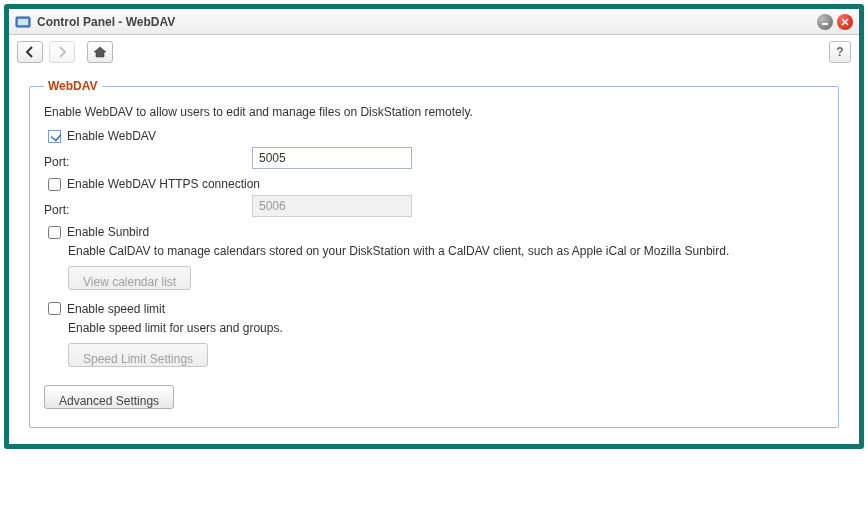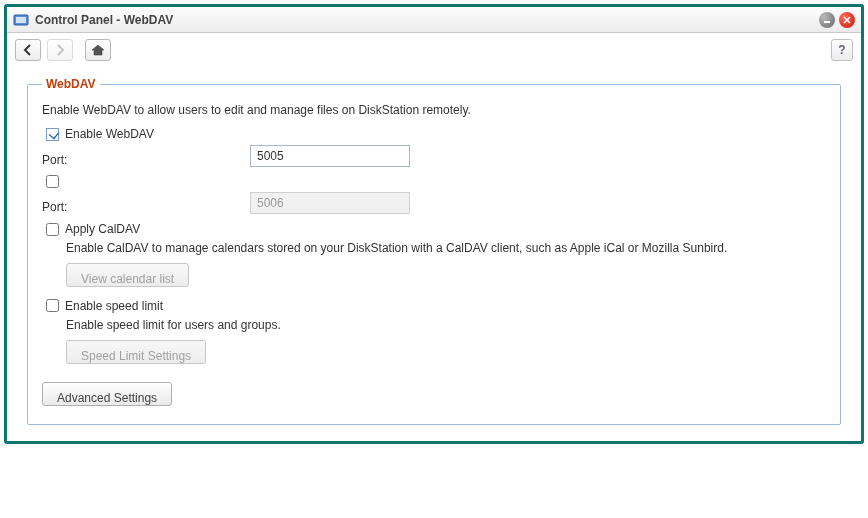--- a/index.html
+++ b/index.html
@@ -6,21 +6,21 @@
   body {
     margin: 0;
     padding: 4px;
     font-family: Verdana, Arial, sans-serif;
     font-size: 12px;
     background: #fff;
     color: #333;
   }
   .window {
     width: 860px;
-    border: 3px solid #0f766e;
+    border: 5px solid #0f766e;
     border-radius: 3px;
     background: #fff;
   }
   .titlebar {
     display: flex;
     align-items: center;
     height: 26px;
     padding: 0 6px;
     background: linear-gradient(#fdfdfd, #ececec);
     border-bottom: 1px solid #c8c8c8;
@@ -218,29 +218,30 @@
         <input type="checkbox" class="checked-box" checked="" style="">
         <span>Enable WebDAV</span>
       </div>
       <div class="field-row sub">
         <span class="field-label">Port:</span>
         <input type="text" class="text-input" value="5005" style="">
       </div>
 
       <div class="row">
         <input type="checkbox" style="">
+        <span>Enable WebDAV HTTPS connection</span>
       </div>
       <div class="field-row sub">
         <span class="field-label">Port:</span>
         <input type="text" class="text-input disabled" disabled="" value="5006" style="">
       </div>
 
       <div class="row">
         <input type="checkbox" style="">
-        <span>Apply CalDAV</span>
+        <span>Enable Sunbird</span>
       </div>
       <div class="subdesc">Enable CalDAV to manage calendars stored on your DiskStation with a CalDAV client, such as Apple iCal or Mozilla Sunbird.</div>
       <div class="btn btn-sub disabled">View calendar list</div>
 
       <div class="row">
         <input type="checkbox" style="">
         <span>Enable speed limit</span>
       </div>
       <div class="subdesc">Enable speed limit for users and groups.</div>
       <div class="btn btn-sub disabled">Speed Limit Settings</div>

